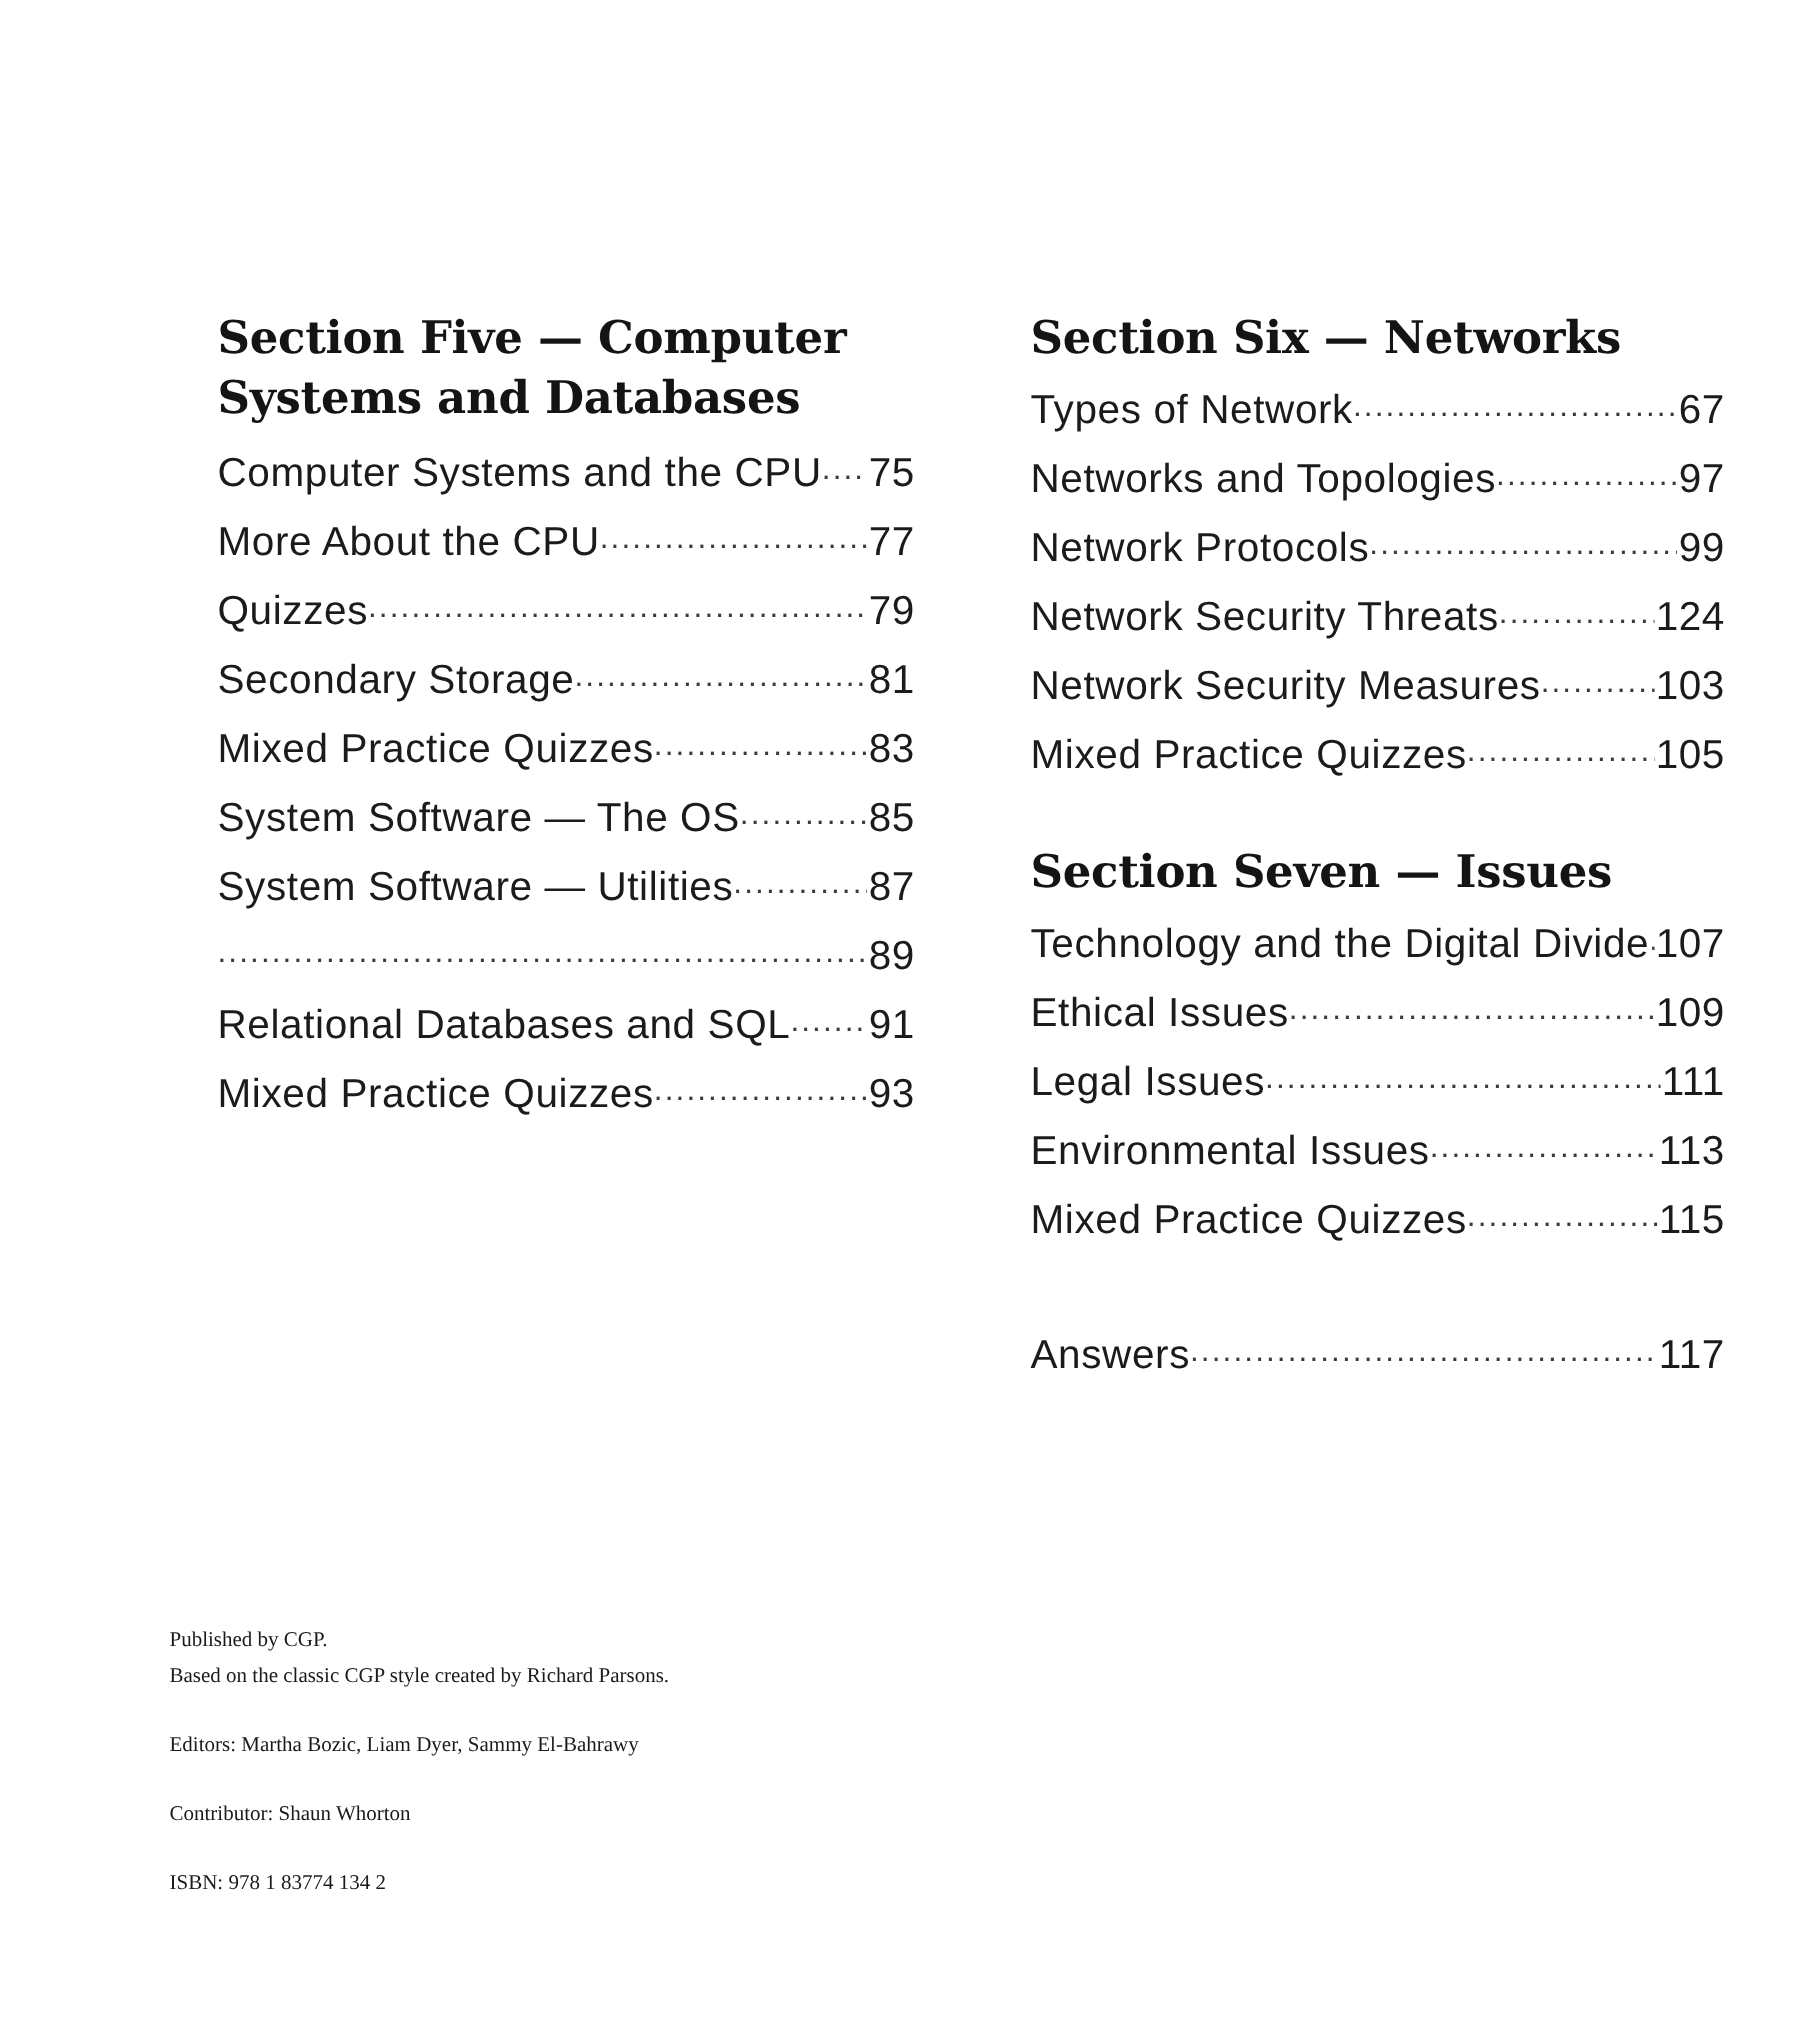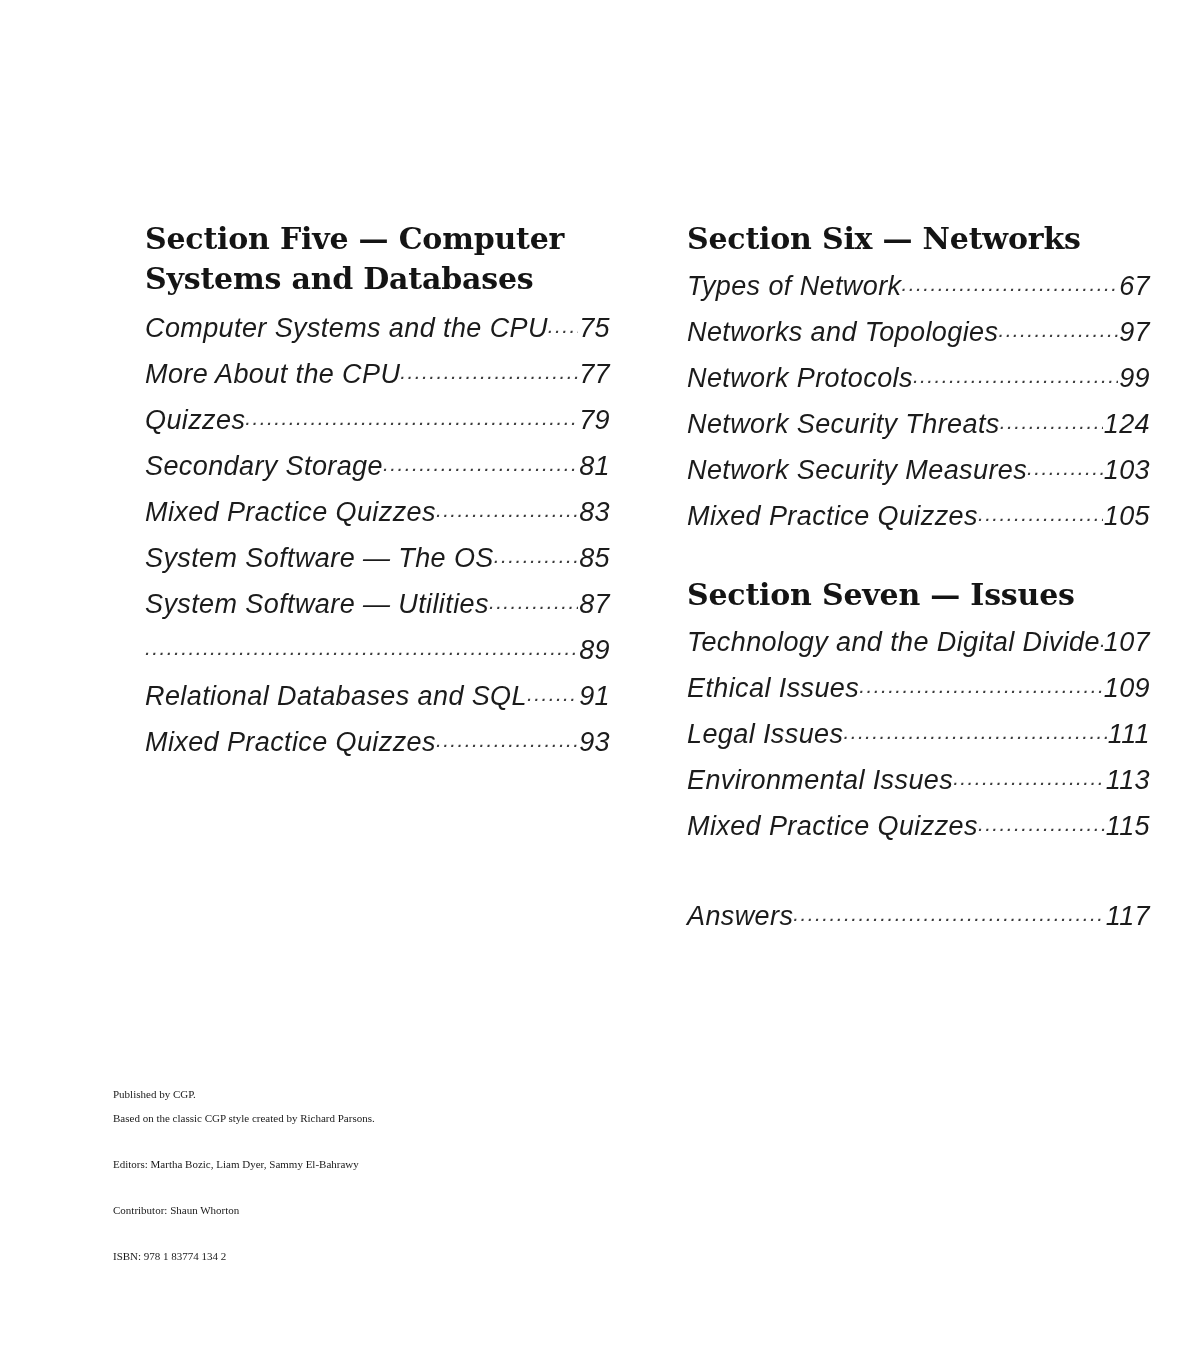--- a/index.html
+++ b/index.html
@@ -29,41 +29,40 @@
   .toc-col.left  { left: 145px; width: 465px; }
   .toc-col.right { left: 687px; width: 463px; }
 
   .section-heading {
     font-family: "DejaVu Serif", "Liberation Serif", serif;
     font-weight: bold;
     font-size: 30px;
     line-height: 40px;
     letter-spacing: -0.2px;
     color: #141414;
-    margin: 13px 0 6px 0;
+    margin: 0 0 6px 0;
     white-space: pre-line;
   }
   .toc-col.right .section-heading { margin-bottom: 4px; }
   .section-heading.second { margin-top: 36px; }
 
   
   .toc-list {
     list-style: none;
     margin: 0;
     padding: 0;
   }
   .toc-entry {
     display: flex;
     align-items: flex-start;
     font-size: 27px;
     line-height: 46px;
     font-weight: 300;
     color: #1b1b1b;
     white-space: nowrap;
-    font-style: italic;
   }
   .toc-title {
     flex: 0 0 auto;
     letter-spacing: 0.4px;
   }
   .toc-dots {
     flex: 1 1 auto;
     overflow: hidden;
     white-space: nowrap;
     font-size: 21px;
@@ -79,21 +78,21 @@
   }
   .toc-entry.spaced-above { margin-top: 44px; }
 
   
   .credits {
     position: absolute;
     left: 113px;
     top: 1082px;
     width: 640px;
     font-family: "Liberation Serif", "DejaVu Serif", serif;
-    font-size: 11px;
+    font-size: 14px;
     line-height: 24px;
     color: #1a1a1a;
   }
   .credits p {
     margin: 0 0 22px 0;
     white-space: pre-line;
   }
   .credits p:last-child { margin-bottom: 0; }
   .credits .isbn { margin-top: 10px; }
 </style>

